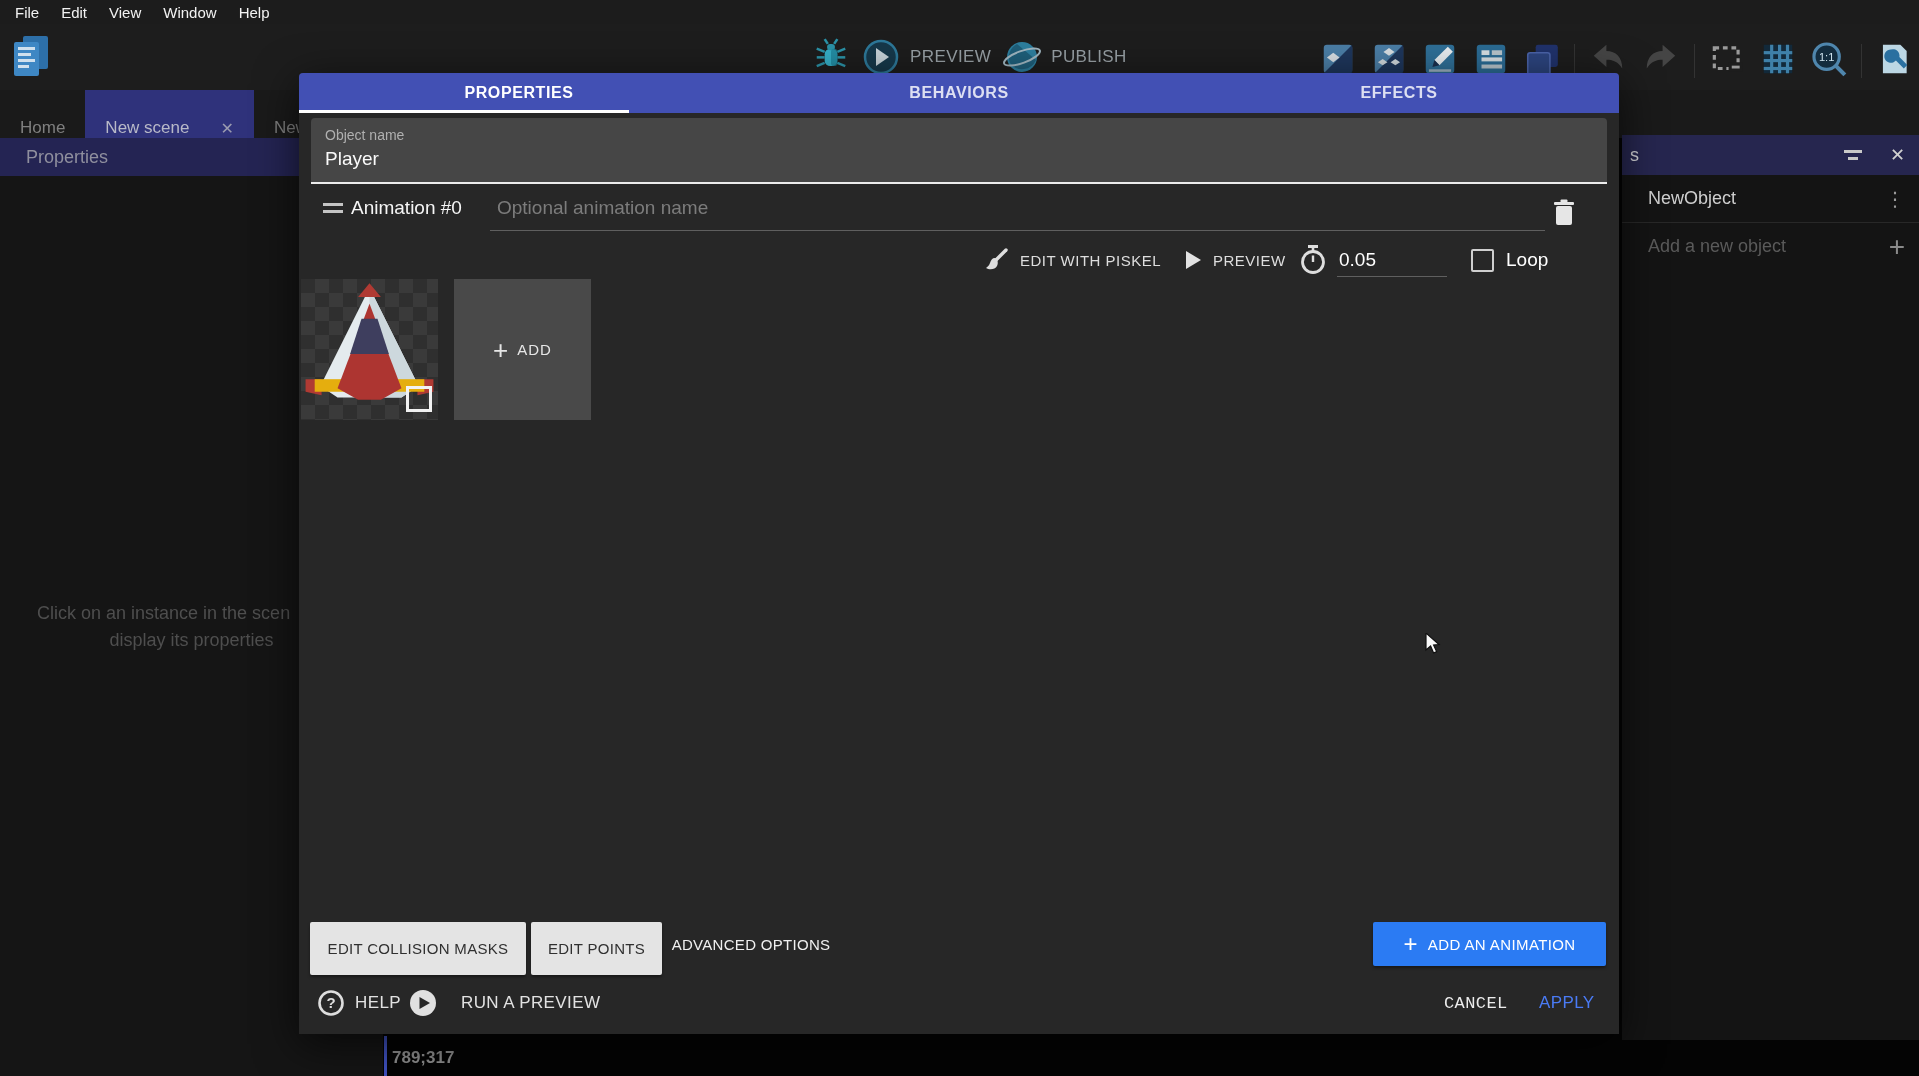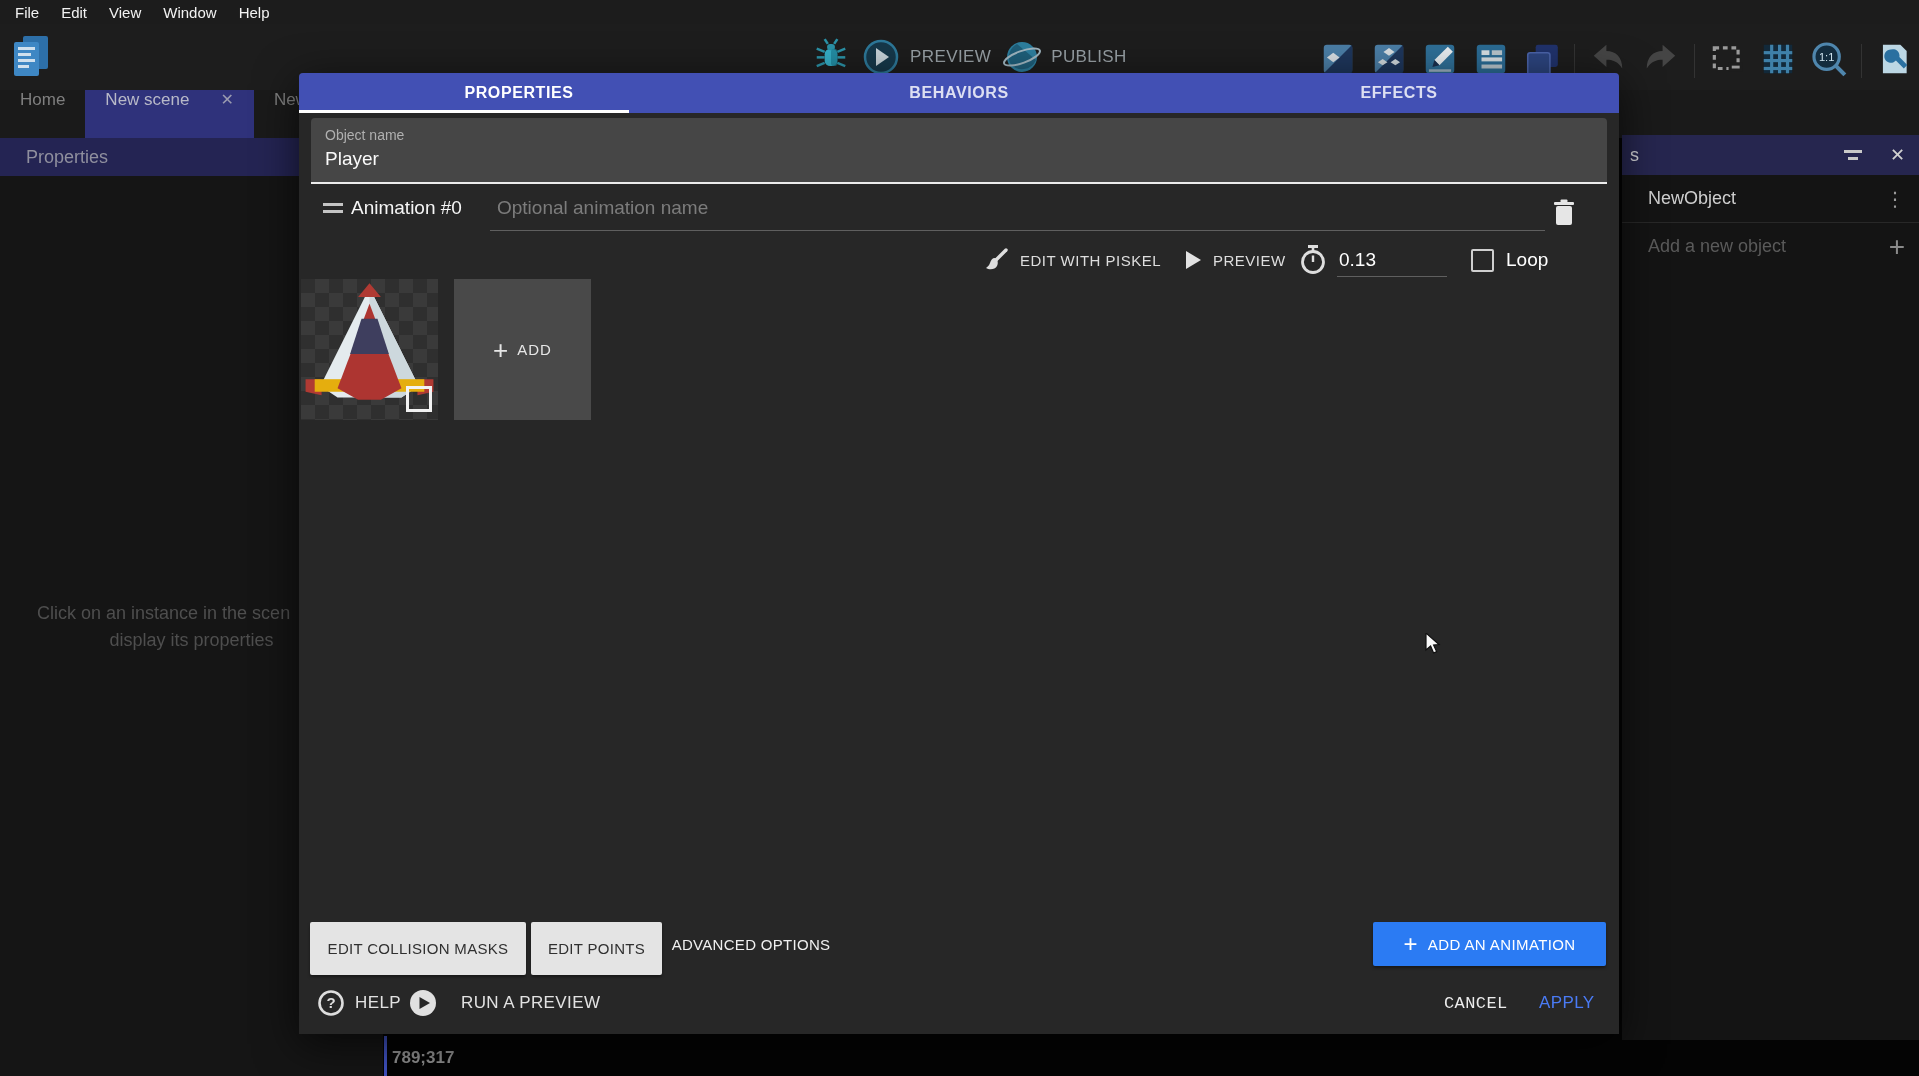--- a/index.html
+++ b/index.html
@@ -15,21 +15,21 @@
   
   .toolbar{left:0;top:24px;width:1919px;height:66px;background:#1d1d1d;}
   .proj-icon{left:10px;top:34px;}
   .tb-center{left:812px;top:36px;display:flex;align-items:center;gap:12px;}
   .tb-label{font-size:17px;color:#98a0a5;letter-spacing:.4px;margin-left:2px;}
   .tb-right{right:6px;top:40px;display:flex;align-items:center;gap:13px;}
   .tb-sep{width:1px;height:34px;background:#333;}
 
   
   .tabrow{left:0;top:90px;width:1919px;height:48px;background:#1a1a1a;display:flex;align-items:stretch;}
-  .etab{display:flex;align-items:flex-start;padding:0 20px;font-size:17px;color:#7f7f7f;}
+  .etab{display:flex;align-items:flex-end;padding:0 20px;font-size:17px;color:#7f7f7f;}
   .etab.active{background:#2f327b;color:#b8b9c8;gap:9px;}
   .etab .closex{margin-left:22px;font-size:16px;color:#9a9bb0;}
 
   
   .left-panel{left:0;top:138px;width:383px;height:938px;background:#151515;}
   .lp-header{left:0;top:138px;width:383px;height:38px;background:#242453;display:flex;align-items:center;}
   .lp-title{margin-left:26px;font-size:18px;color:#8f8f9e;}
   .empty1{left:37px;top:603px;font-size:18px;color:#4e4e4e;white-space:nowrap;}
   .empty2{left:0;top:630px;width:383px;text-align:center;font-size:18px;color:#4e4e4e;}
 
@@ -349,21 +349,21 @@
     </svg>
     <span class="caps-label">PREVIEW</span>
   </span>
   <span class="row2-item" style="left:1000px;gap:12px;">
     <svg width="28" height="32" viewBox="0 0 28 32">
       <line x1="9" y1="2.5" x2="19" y2="2.5" stroke="#dedede" stroke-width="3"></line>
       <line x1="14" y1="3" x2="14" y2="7" stroke="#dedede" stroke-width="2.6"></line>
       <circle cx="14" cy="18" r="10.5" fill="none" stroke="#dedede" stroke-width="2.8"></circle>
       <line x1="14" y1="18" x2="14" y2="11.5" stroke="#dedede" stroke-width="2.4"></line>
     </svg>
-    <span class="val-19">0.13</span>
+    <span class="val-19">0.05</span>
   </span>
   <div class="abs time-underline"></div>
   <span class="abs checkbox"></span>
   <span class="abs val-19" style="left:1207px;top:176px;">Loop</span>
 
   <div class="abs sprite-tile">
     <svg width="137" height="141" viewBox="0 0 120 120">
       <polygon points="4,86 18,86 18,100 4,97" fill="#b03a33"></polygon>
       <polygon points="116,86 102,86 102,100 116,97" fill="#b03a33"></polygon>
       <polygon points="60,6 103,92 88,102 32,102 17,92" fill="#e4ebee"></polygon>

